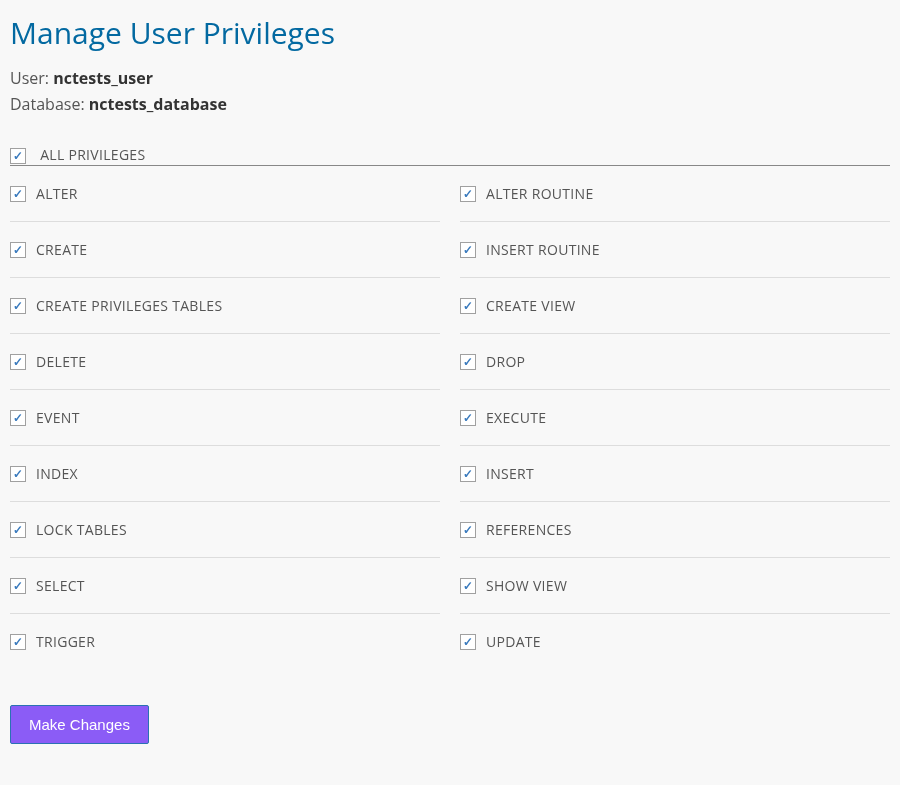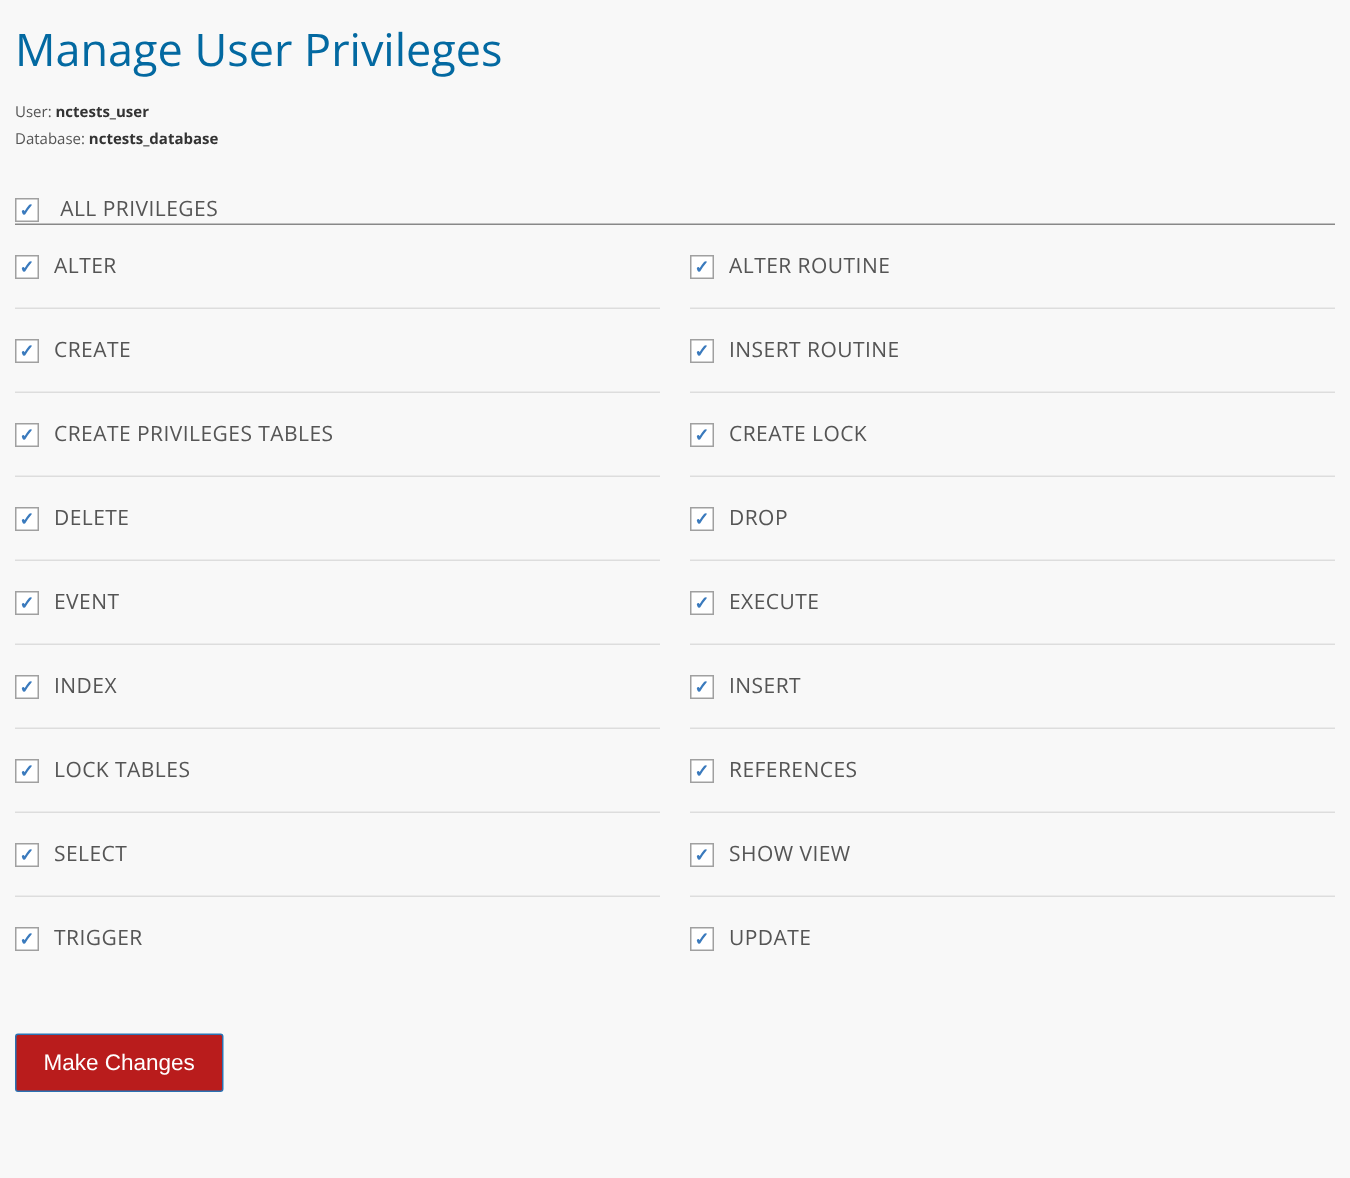--- a/index.html
+++ b/index.html
@@ -14,21 +14,21 @@
       padding: 12px 10px 20px 10px;
       color: #444;
     }
     .page-title {
       font-size: 30px;
       font-weight: 400;
       color: #0369a1;
       margin-bottom: 14px;
     }
     .meta-line {
-      font-size: 10px;
+      font-size: 16px;
       color: #555;
       margin-bottom: 4px;
     }
     .meta-line strong {
       font-weight: 700;
       color: #333;
     }
     .all-priv-row {
       margin-top: 28px;
       padding-bottom: 0;
@@ -72,21 +72,21 @@
       font-size: 14px;
       color: #555;
       letter-spacing: 0.3px;
     }
     .all-priv-row .priv-label {
       color: #555;
     }
     .btn-primary {
       margin-top: 36px;
       display: inline-block;
-      background: #b91c1c;
+      background: #8b5cf6;
       color: #fff;
       border: 1px solid #2a72b3;
       padding: 10px 18px;
       font-size: 15px;
       cursor: pointer;
       border-radius: 2px;
     }
   </style>
 </head>
 <body>
@@ -126,21 +126,21 @@
     <span class="checkbox checked"></span>
     <span class="priv-label">INSERT ROUTINE</span>
   </div>
 
   <div class="priv-cell">
     <span class="checkbox checked"></span>
     <span class="priv-label">CREATE PRIVILEGES TABLES</span>
   </div>
   <div class="priv-cell">
     <span class="checkbox checked"></span>
-    <span class="priv-label">CREATE LOCK</span>
+    <span class="priv-label">CREATE VIEW</span>
   </div>
 
   <div class="priv-cell">
     <span class="checkbox checked"></span>
     <span class="priv-label">DELETE</span>
   </div>
   <div class="priv-cell">
     <span class="checkbox checked"></span>
     <span class="priv-label">DROP</span>
   </div>

